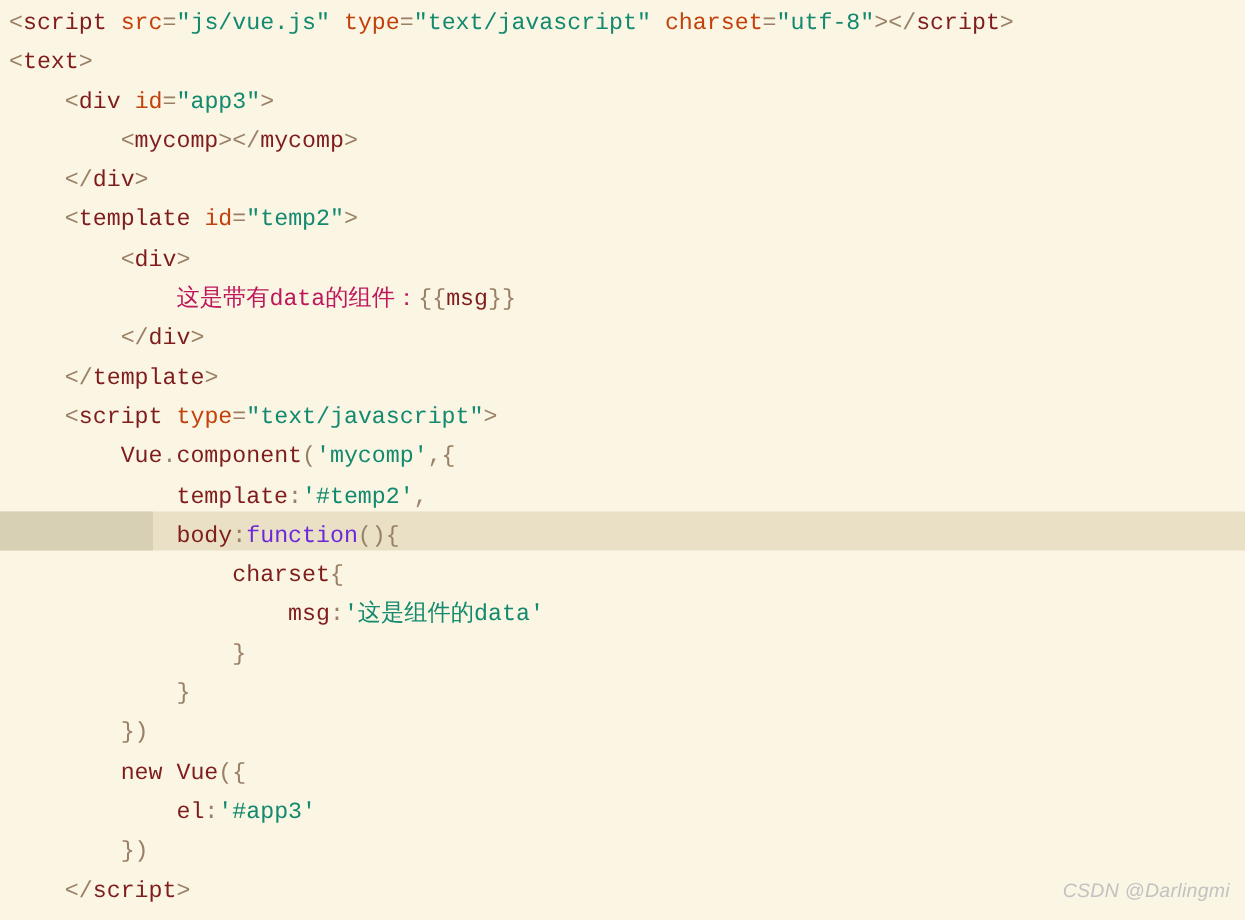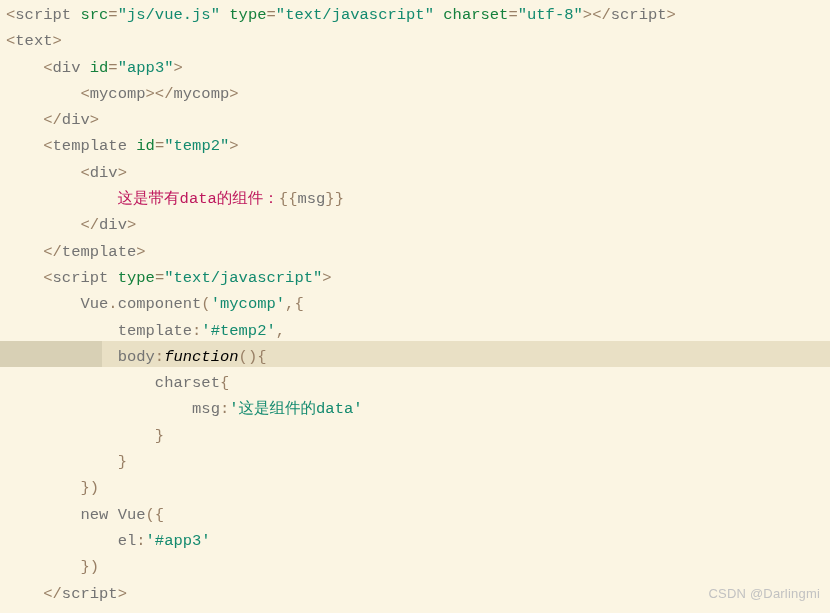--- a/index.html
+++ b/index.html
@@ -11,42 +11,43 @@
     line-height:26.3px;
     color:#5b5b5b;
     position:relative;
     overflow:hidden;
   }
   .code{
     white-space:pre;
     padding:2px 0 0 6px;
   }
   .p{color:#998066}   
-  .tag{color:#737373} 
-  .attr{color:#15803d}
+  .tag{color:#7f1d1d} 
+  .attr{color:#c2410c}
   .str{color:#138a6f} 
-  .kw{color:#000000;font-style:italic} 
+  .kw{color:#6d28d9;} 
   .txt{color:#be185d}
   .hl{
     position:absolute;
     left:0;right:0;
     top:340.5px;height:26.3px;
     background:#e9e0c5;
     z-index:0;
   }
   .hl::before{
     content:"";position:absolute;left:0;top:0;bottom:0;
     width:102px;background:#d8d0b5;
   }
   .code{position:relative;z-index:1}
   .wm{
     position:absolute;right:10px;bottom:6px;
     font-family:Arial,sans-serif;
     font-size:13px;color:#c2c2c2;
     letter-spacing:.2px;
+    font-style:italic;
   }
 </style>
 </head>
 <body>
 
 <div class="hl"></div>
 
 <div class="code" id="code"><span class="p">&lt;</span><span class="tag">script</span><span class="txt"> </span><span class="attr">src</span><span class="p">=</span><span class="str">"js/vue.js"</span><span class="txt"> </span><span class="attr">type</span><span class="p">=</span><span class="str">"text/javascript"</span><span class="txt"> </span><span class="attr">charset</span><span class="p">=</span><span class="str">"utf-8"</span><span class="p">&gt;&lt;/</span><span class="tag">script</span><span class="p">&gt;</span>
 <span class="p">&lt;</span><span class="tag">text</span><span class="p">&gt;</span>
 <span class="txt">    </span><span class="p">&lt;</span><span class="tag">div</span><span class="txt"> </span><span class="attr">id</span><span class="p">=</span><span class="str">"app3"</span><span class="p">&gt;</span>

